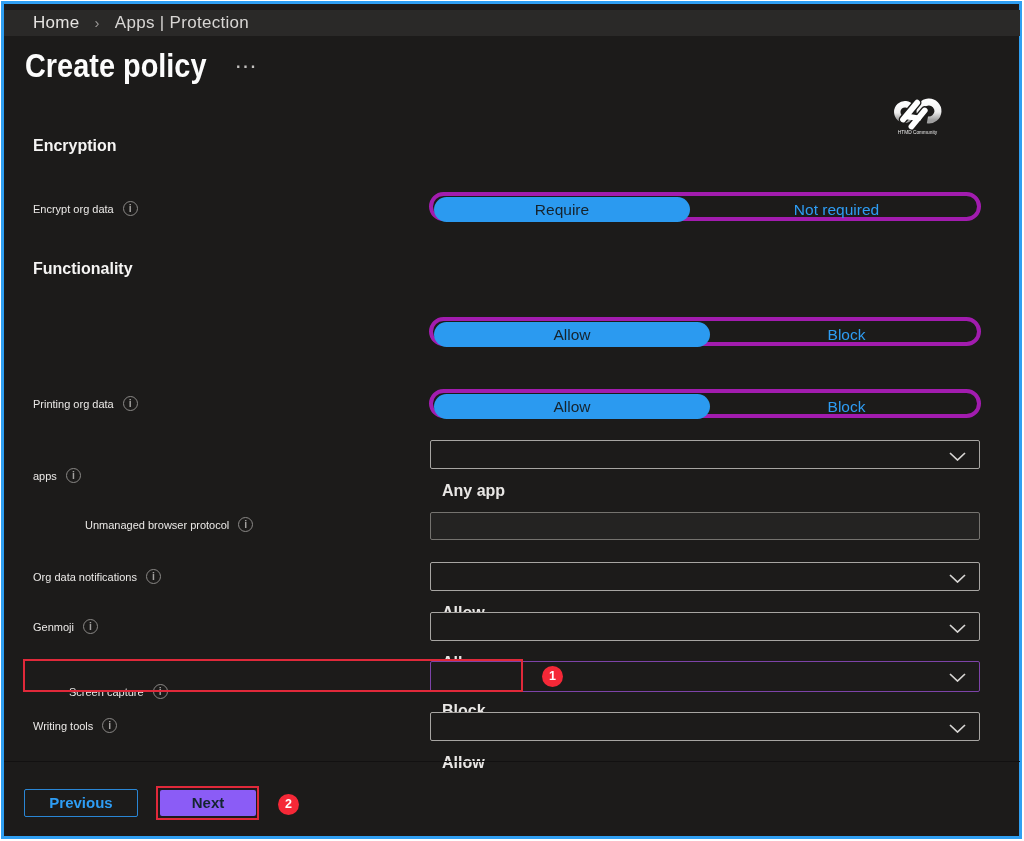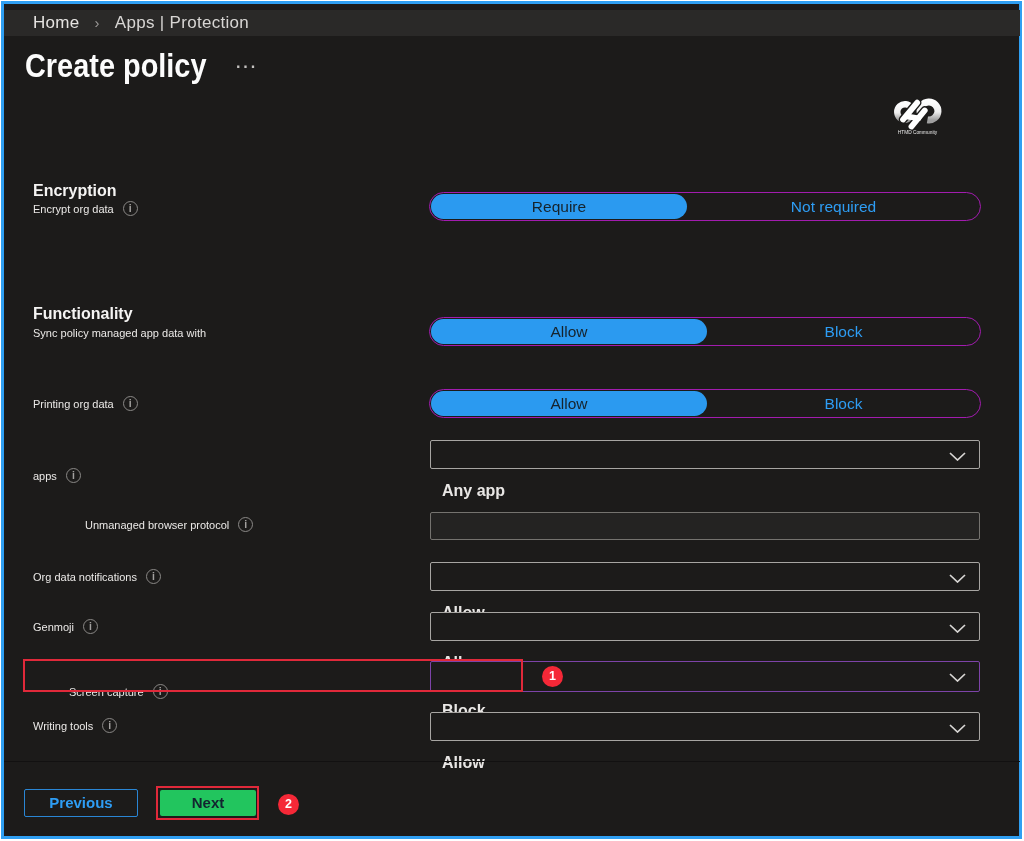--- a/index.html
+++ b/index.html
@@ -6,44 +6,44 @@
   html,body { width:1024px; height:841px; background:#ffffff; font-family:"Liberation Sans", sans-serif; }
   .page { position:relative; width:1024px; height:841px; overflow:hidden; }
   .frame { position:absolute; left:1px; top:1px; width:1021px; height:838px;
            border:3px solid #2f9ff2; background:#1c1b1a; }
   .abs { position:absolute; }
   .crumbbar { position:absolute; left:4px; top:10px; width:1016px; height:26px; background:#2a2928; }
   .crumb { position:absolute; left:33px; top:13px; font-size:17px; line-height:19px; color:#d8d6d4; letter-spacing:0.3px; }
   .title { position:absolute; left:25px; top:46px; font-size:34px; font-weight:bold; color:#fcfcfc;
            transform:scaleX(0.85); transform-origin:left top; white-space:nowrap; }
   .dots { position:absolute; left:236px; top:58px; font-size:16px; font-weight:bold; color:#c3c1bf; letter-spacing:2px; }
-  .sect { position:absolute; left:33px; font-size:16px; font-weight:bold; color:#f5f4f3; line-height:20px;margin-top:45px; }
+  .sect { position:absolute; left:33px; font-size:16px; font-weight:bold; color:#f5f4f3; line-height:20px; }
   .lbl { position:absolute; left:33px; font-size:11px; color:#ebe9e7; line-height:20px; white-space:nowrap; }
   .info { display:inline-block; position:relative; width:15px; height:15px; border:1.5px solid #8a8886;
           border-radius:50%; vertical-align:-2.5px; margin-left:9px; }
   .info:before { content:"i"; position:absolute; left:0; right:0; top:0; text-align:center;
                  font-size:10.5px; font-weight:bold; line-height:13px; color:#a3a19f; font-style:normal; }
-  .toggle { position:absolute; left:429px; width:552px; height:29px; border:1px solid #a21caf;
+  .toggle { position:absolute; left:429px; width:552px; height:29px; border:4px solid #a21caf;
             border-radius:15px; }
   .tblue { position:absolute; left:1px; top:1px; height:25px; background:#2b9af0; border-radius:13px; }
   .tseg { position:absolute; top:0; height:27px; line-height:27px; text-align:center; font-size:15.5px; }
   .tsel { color:#16232c; }
   .tuns { color:#2e9df4; }
   .dd { position:absolute; left:430px; width:550px; height:29px; border:1px solid #a7a5a2;
         border-radius:2px; background:#1c1b1a; }
   .ddtext { position:absolute; left:11px; top:4.5px; font-size:16px; font-weight:bold; color:#e9e7e5;margin-top:36px; }
   .chev { position:absolute; right:13px; top:11px; }
   .inputbox { position:absolute; left:430px; width:550px; height:28px; border:1px solid #75736f;
               border-radius:2px; background:#242322; }
   .redrect { position:absolute; border:2px solid #e0293a; }
   .badge { position:absolute; width:21px; height:21px; border-radius:50%; background:#f52837;
            color:#fff; font-size:12.5px; font-weight:bold; text-align:center; line-height:21px; }
   .btn-prev { position:absolute; left:24px; top:789px; width:114px; height:28px; border:1px solid #2a86d4;
               border-radius:2px; color:#2e9df4; font-size:15px; font-weight:bold; text-align:center; line-height:26px; }
-  .btn-next { position:absolute; left:160px; top:790px; width:96px; height:26px; background:#22c55e;
+  .btn-next { position:absolute; left:160px; top:790px; width:96px; height:26px; background:#8b5cf6;
               border-radius:2px; color:#132530; font-size:15px; font-weight:bold; text-align:center; line-height:26px; }
   .divline { position:absolute; left:4px; top:761px; width:1016px; height:1px; background:#121111; }
 </style>
 </head>
 <body>
 <div class="page">
   <div class="frame"></div>
   <div class="crumbbar"></div>
   <div class="crumb"><span style="color:#e6e4e2">Home</span><span style="color:#9c9a98; padding:0 15px; font-size:15px;">›</span><span>Apps | Protection</span></div>
   <div class="title">Create policy</div>
@@ -77,21 +77,20 @@
 
   <div class="lbl" style="top:199px;">Encrypt org data<span class="info"></span></div>
   <div class="toggle" style="top:192px;">
     <div class="tblue" style="width:256px;"></div>
     <div class="tseg tsel" style="left:1px; width:256px;">Require</div>
     <div class="tseg tuns" style="left:257px; width:293px;">Not required</div>
   </div>
 
   <div class="sect" style="top:259px;">Functionality</div>
 
-  <div class="lbl" style="top:323px;">Sync policy managed app data with</div>
   <div class="toggle" style="top:317px;">
     <div class="tblue" style="width:276px;"></div>
     <div class="tseg tsel" style="left:1px; width:276px;">Allow</div>
     <div class="tseg tuns" style="left:277px; width:273px;">Block</div>
   </div>
 
   <div class="lbl" style="top:394px;">Printing org data<span class="info"></span></div>
   <div class="toggle" style="top:389px;">
     <div class="tblue" style="width:276px;"></div>
     <div class="tseg tsel" style="left:1px; width:276px;">Allow</div>

